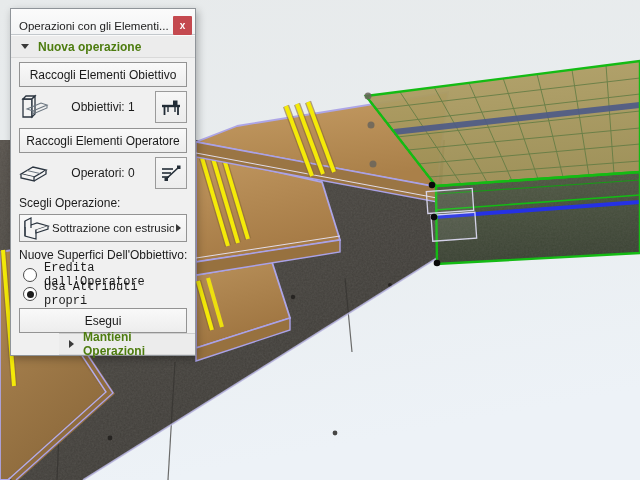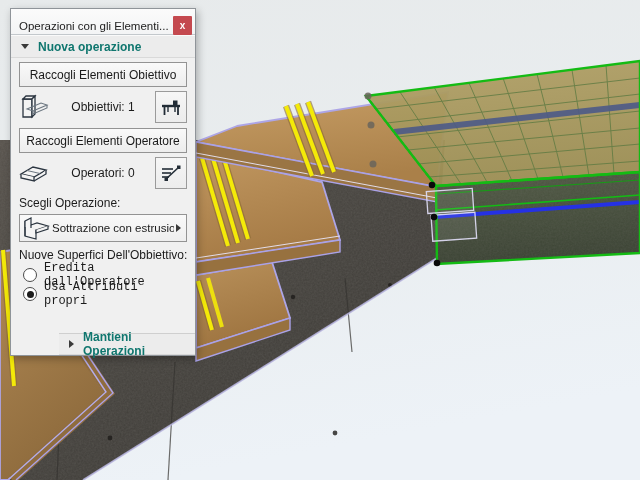--- a/index.html
+++ b/index.html
@@ -29,21 +29,21 @@
     flex:1;font-size:11.5px;color:#222;white-space:nowrap;overflow:hidden;
   }
   .close-btn{
     width:19px;height:19px;background:var(--close_button_red,#c4494f);
     color:#fff;font-size:10px;font-weight:bold;line-height:19px;text-align:center;
     cursor:default;flex:0 0 auto;border-radius:1px;
   }
   .section-hdr{
     height:23px;display:flex;align-items:center;gap:9px;padding-left:10px;
     background:#ececec;border-top:1px solid #fafafa;border-bottom:1px solid #d9d9d9;
-    font-weight:bold;font-size:12px;color:#0f766e;flex:0 0 auto;
+    font-weight:bold;font-size:12px;color:#4d7c0f;flex:0 0 auto;
   }
   .section-hdr.bottom{margin-top:auto;border-top:1px solid #cfcfcf;height:22px;margin-left:48px;}
   .tri-down{width:0;height:0;border-left:4px solid transparent;border-right:4px solid transparent;border-top:5px solid #3a3a3a;}
   .tri-right{width:0;height:0;border-top:4px solid transparent;border-bottom:4px solid transparent;border-left:5px solid #3a3a3a;}
   .pbtn{
     margin:4px 8px 0 8px;height:25px;flex:0 0 auto;
     background:linear-gradient(#f9f9f9,#ededed);
     border:1px solid #939393;
     display:flex;align-items:center;justify-content:center;
     font-size:12px;color:#1a1a1a;cursor:default;
@@ -335,20 +335,21 @@
       <span class="radio-circle"></span>
       <span class="rlabel">Eredita dall'Operatore</span>
     </div>
     <div class="radio-row selected">
       <span class="radio-circle">
           <span class="radio-dot"></span>
         </span>
       <span class="rlabel">Usa Attributi propri</span>
     </div>
 
+    <div class="pbtn exec">Esegui</div>
 
     <div class="section-hdr bottom">
       <span class="tri-right"></span>
       <span>Mantieni Operazioni</span>
     </div>
 
   </div>
 </div>
 
 </body></html>

